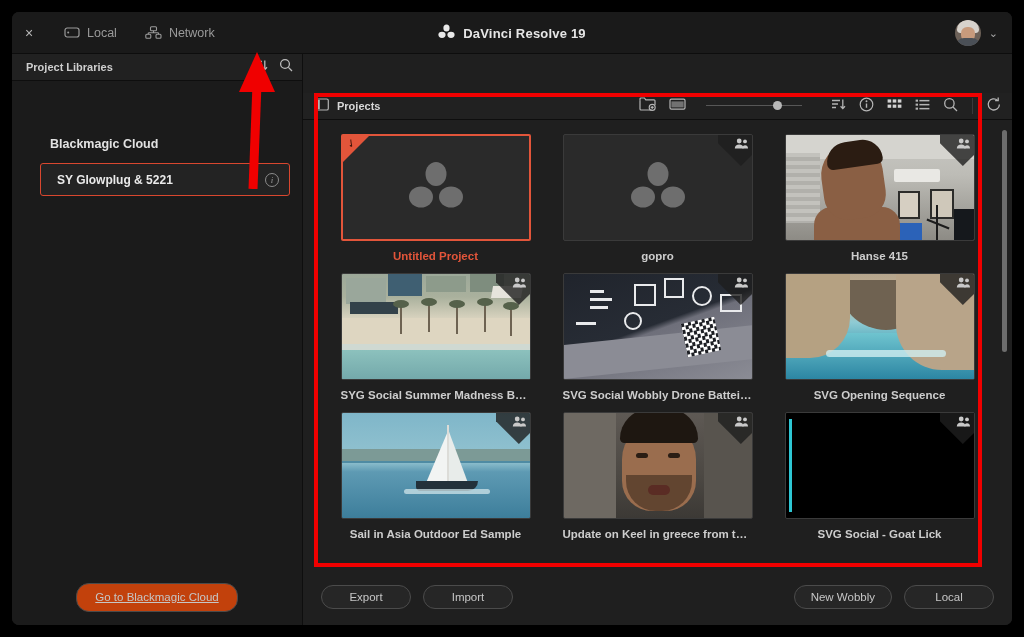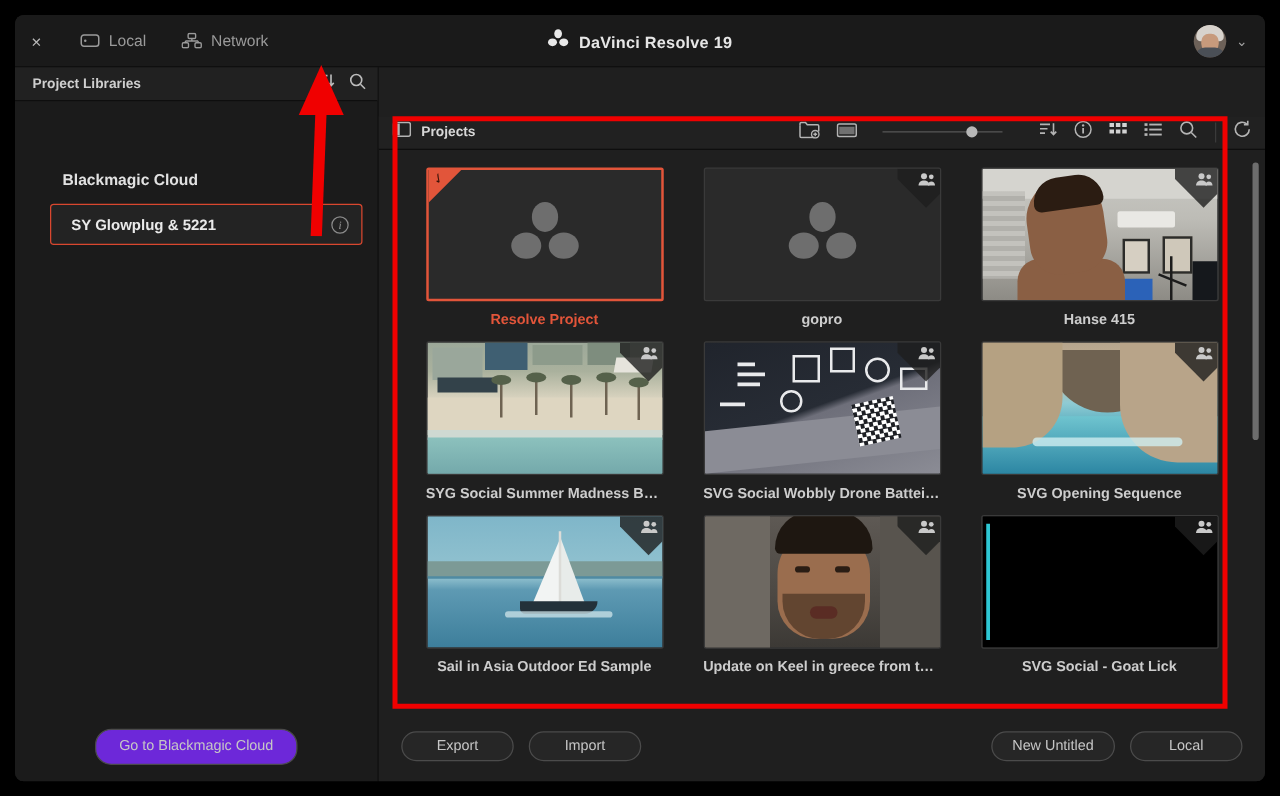--- a/index.html
+++ b/index.html
@@ -216,22 +216,23 @@
   .pill {
     border: 1px solid #4b4b4b;
     border-radius: 13px;
     height: 29px;
     padding: 0 18px;
     display: inline-flex;
     align-items: center;
     justify-content: center;
     color: #c6c6c6;
     font-size: 11.5px;
-    background: #6d28d9;
+    background: #c2410c;
     cursor: pointer;
+    text-decoration: underline;
   }
 
   
   .main {
     flex: 1;
     display: flex;
     flex-direction: column;
     background: #1f1f1f;
     position: relative;
   }
@@ -664,21 +665,21 @@
                 <span class="resolve-logo">
                   <svg width="56" height="50" viewBox="0 0 56 50">
                     <ellipse cx="28" cy="13" rx="10.5" ry="12" fill="#6e6e6e"></ellipse>
                     <ellipse cx="13" cy="36" rx="12" ry="10.5" fill="#6e6e6e"></ellipse>
                     <ellipse cx="43" cy="36" rx="12" ry="10.5" fill="#6e6e6e"></ellipse>
                   </svg>
                 </span>
                 <span class="ribbon"></span>
                 <span class="ribbon-check">✓</span>
               </div>
-              <div class="cap">Resolve Project</div>
+              <div class="cap">Untitled Project</div>
             </div>
 
             <div class="card">
               <div class="thumb">
                 <span class="resolve-logo">
                   <svg width="56" height="50" viewBox="0 0 56 50">
                     <ellipse cx="28" cy="13" rx="10.5" ry="12" fill="#6e6e6e"></ellipse>
                     <ellipse cx="13" cy="36" rx="12" ry="10.5" fill="#6e6e6e"></ellipse>
                     <ellipse cx="43" cy="36" rx="12" ry="10.5" fill="#6e6e6e"></ellipse>
                   </svg>
@@ -879,21 +880,21 @@
             </div>
 
           </div>
           <div class="vscroll"></div>
         </div>
 
         <div class="main-foot">
           <div class="btn">Export</div>
           <div class="btn">Import</div>
           <div class="foot-spacer"></div>
-          <div class="btn">New Untitled</div>
+          <div class="btn">New Wobbly</div>
           <div class="btn">Local</div>
         </div>
       </div>
     </div>
   </div>
 
   <div class="anno anno-rect"></div>
 
   <div class="anno anno-arrow">
     <svg width="110" height="145" viewBox="0 0 110 145">

